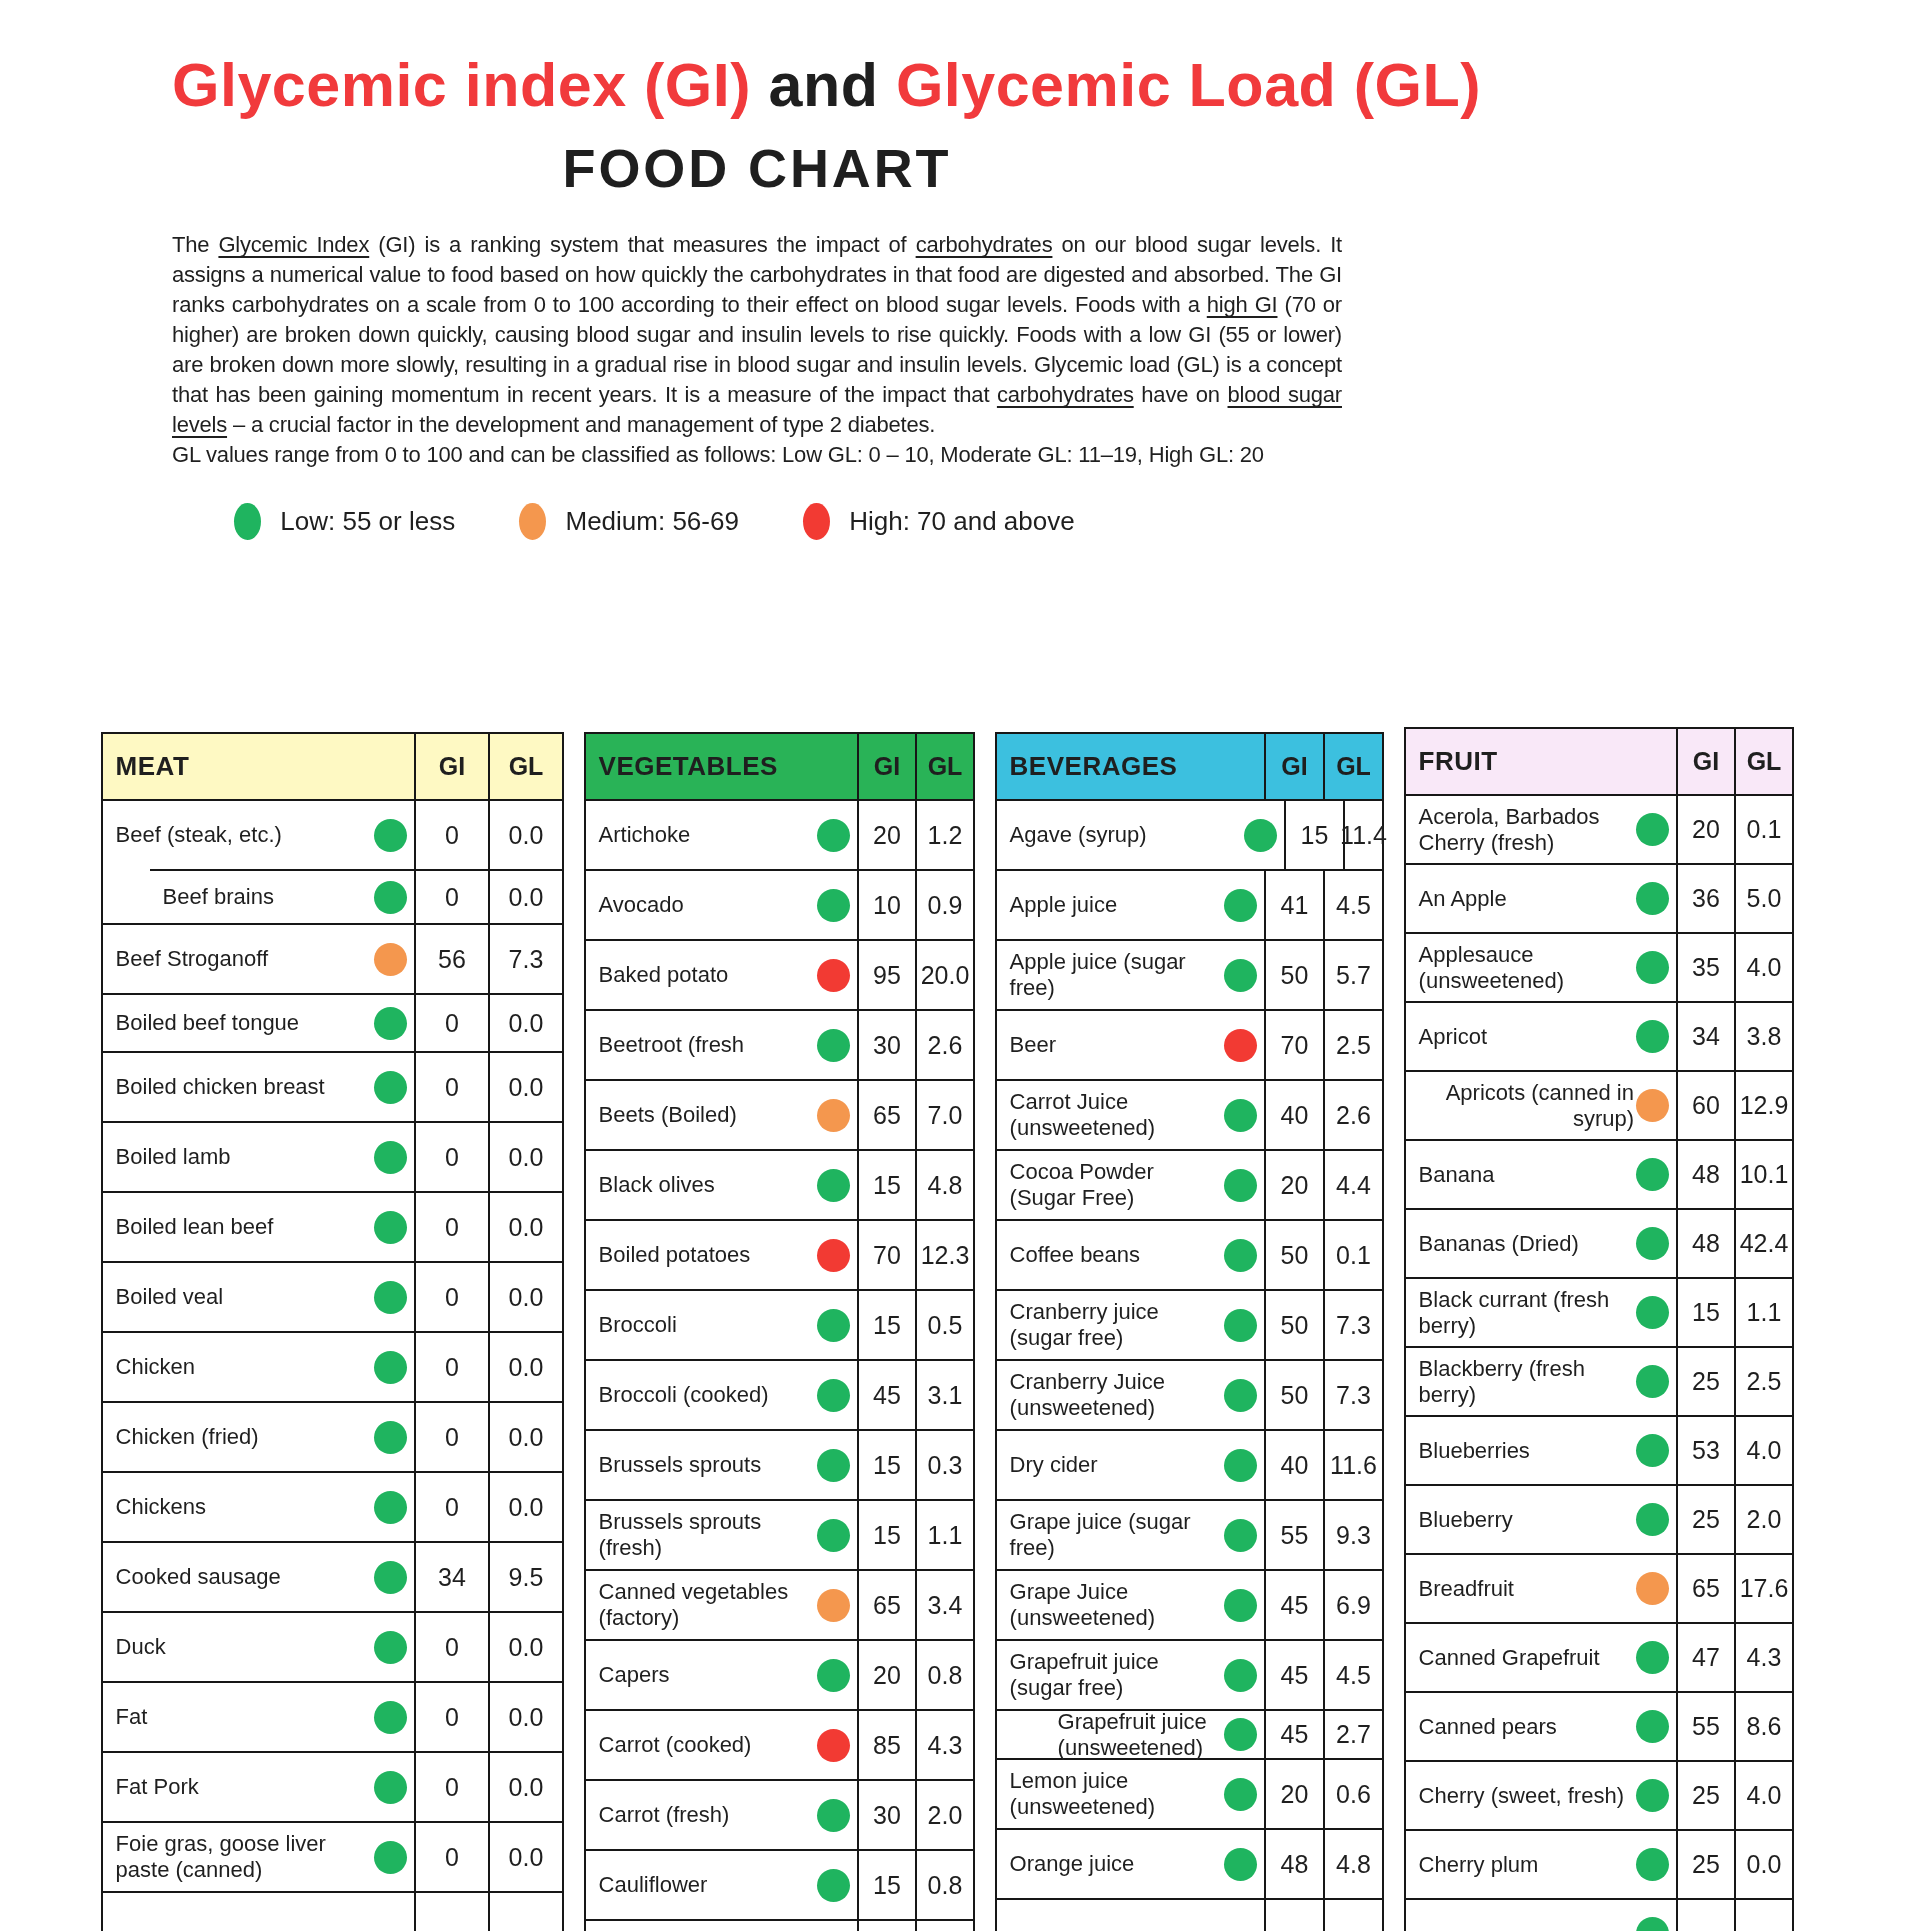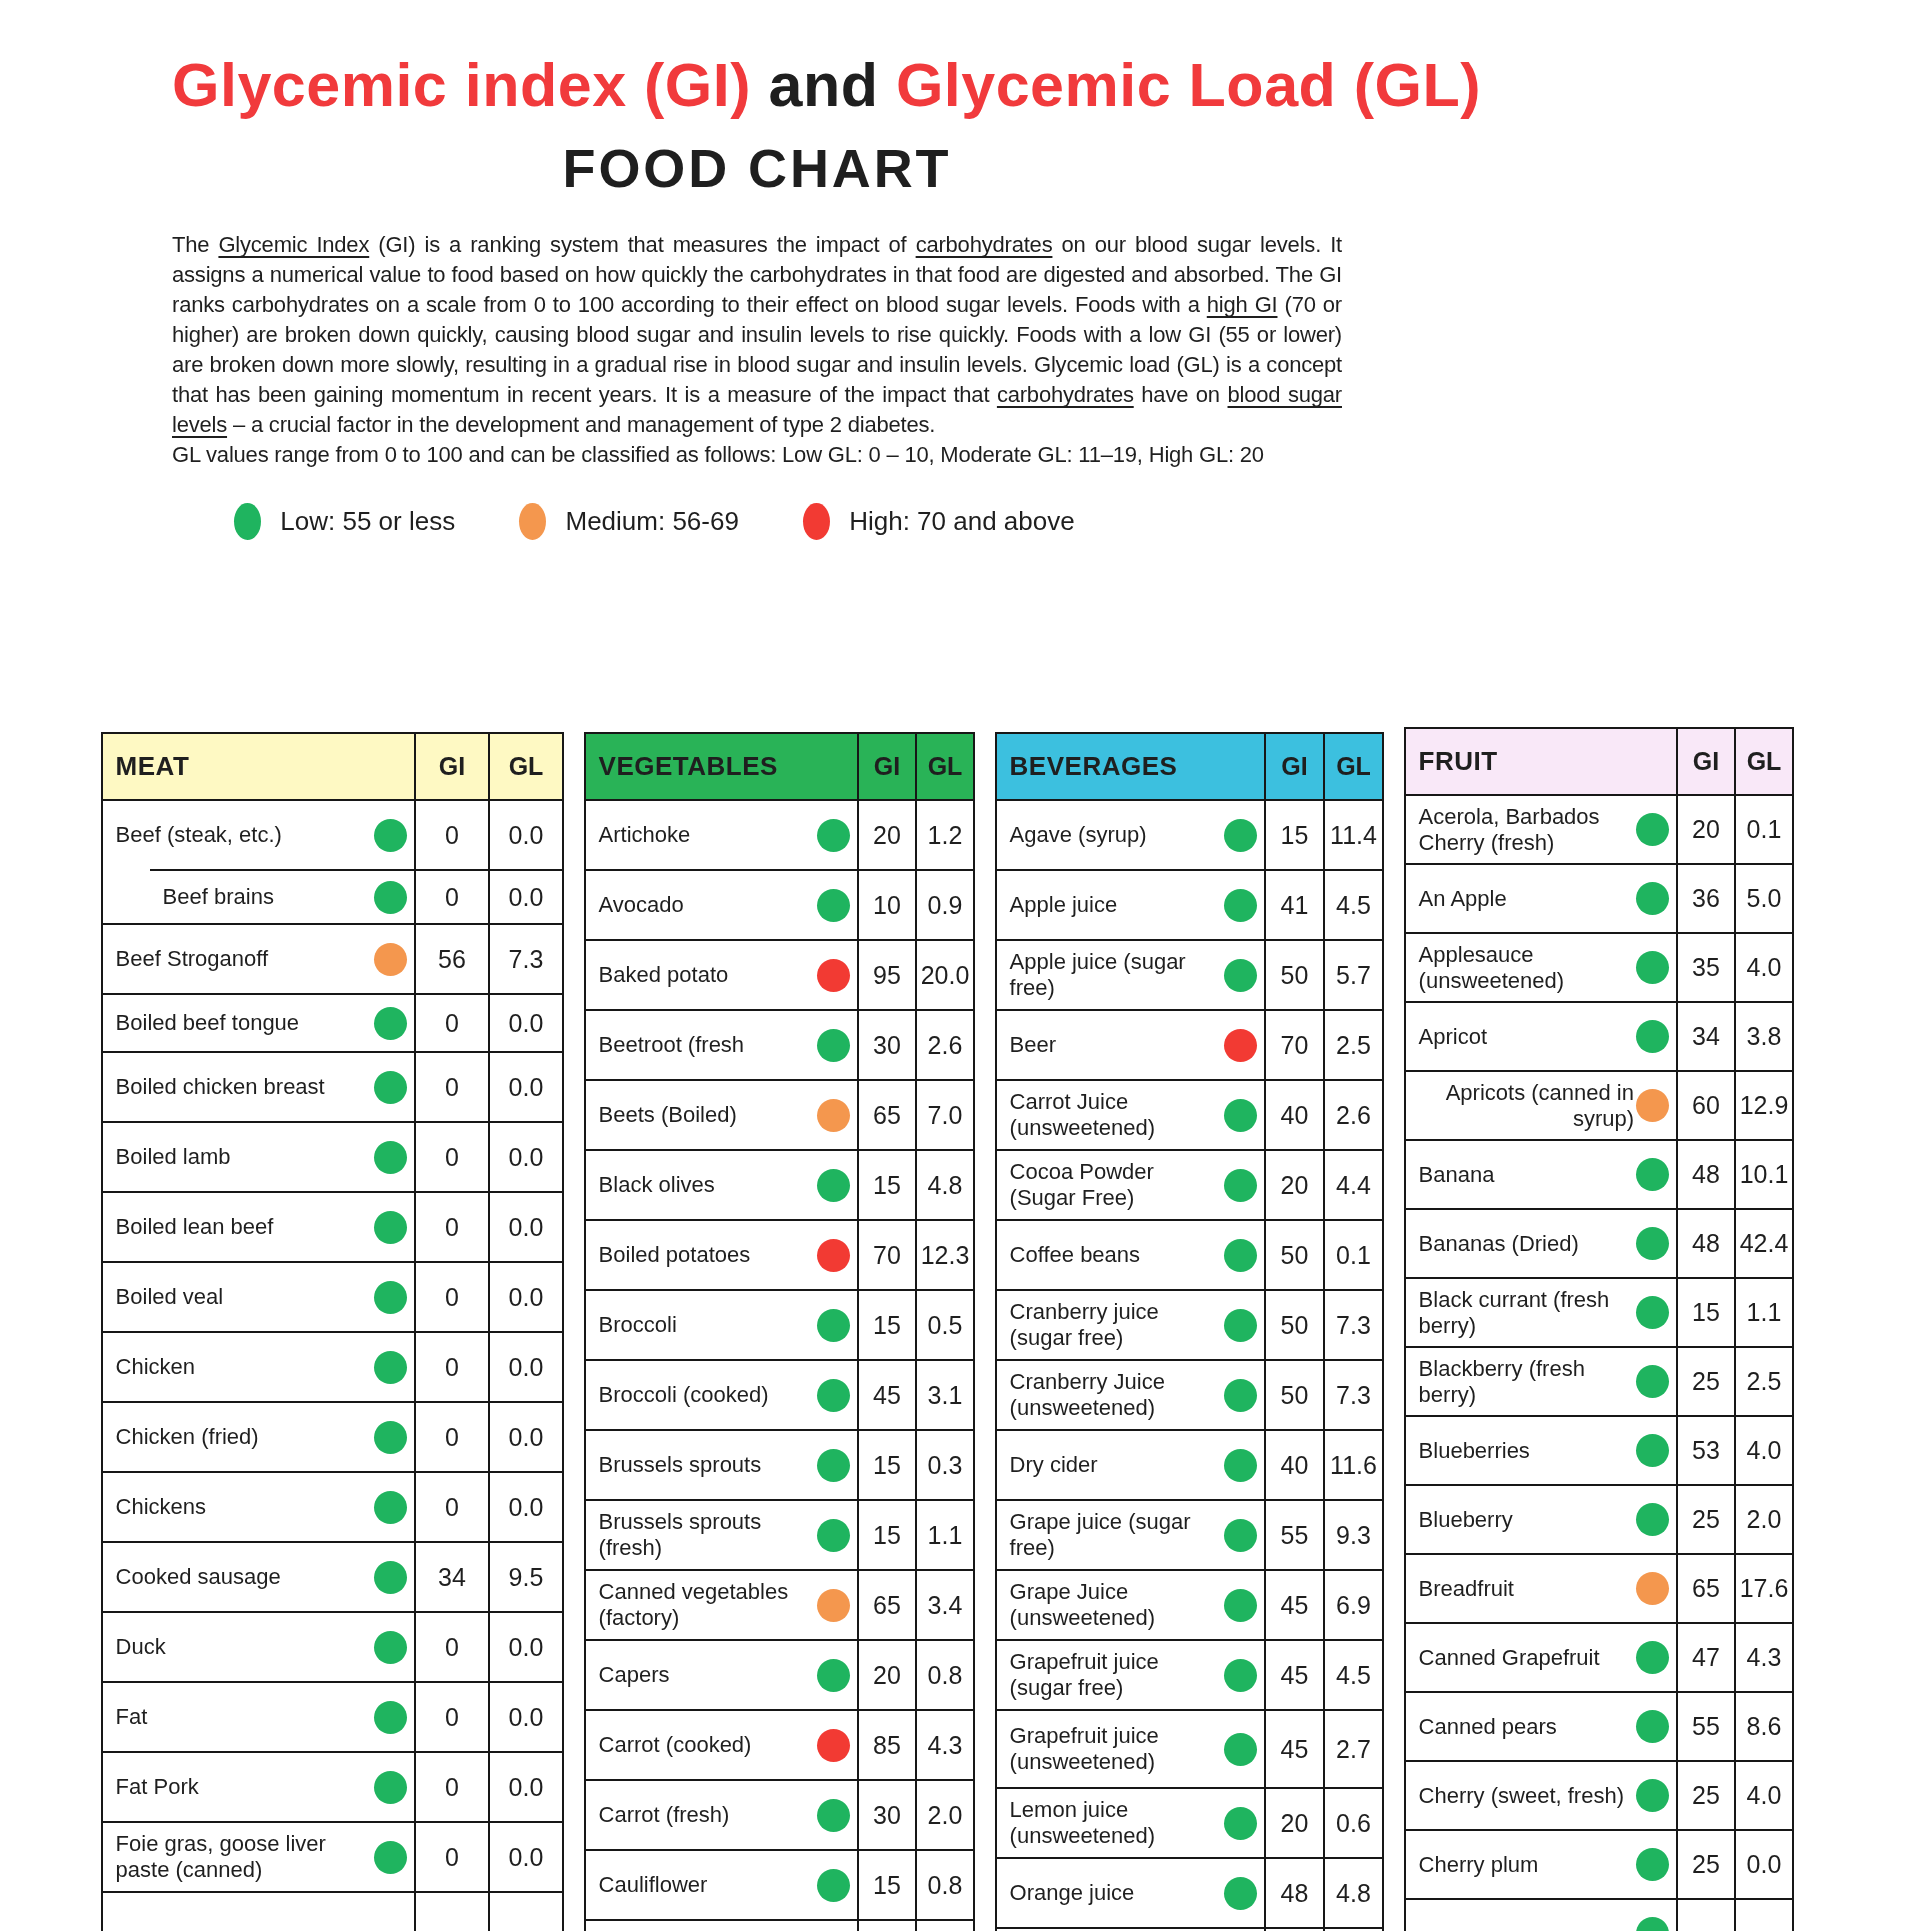--- a/index.html
+++ b/index.html
@@ -401,21 +401,21 @@
         <div class="name">BEVERAGES</div>
         <div class="num" style="width: 59px;">GI</div>
         <div class="num" style="width: 59px;">GL</div>
       </div>
       <div class="tr" style="height: 70px;">
         <div class="name">
           <span>Agave (syrup)</span>
           <span class="dot" style="background: rgb(31, 180, 95);"></span>
         </div>
         <div class="num" style="width: 59px;">15</div>
-        <div class="num" style="width: 59px;">11.4</div>
+        <div class="num" style="width: 39px;">11.4</div>
       </div>
       <div class="tr" style="height: 70px;">
         <div class="name">
           <span>Apple juice</span>
           <span class="dot" style="background: rgb(31, 180, 95);"></span>
         </div>
         <div class="num" style="width: 59px;">41</div>
         <div class="num" style="width: 59px;">4.5</div>
       </div>
       <div class="tr" style="height: 70px;">
@@ -499,21 +499,21 @@
         <div class="num" style="width: 59px;">6.9</div>
       </div>
       <div class="tr" style="height: 70px;">
         <div class="name">
           <span>Grapefruit juice (sugar free)</span>
           <span class="dot" style="background: rgb(31, 180, 95);"></span>
         </div>
         <div class="num" style="width: 59px;">45</div>
         <div class="num" style="width: 59px;">4.5</div>
       </div>
-      <div class="tr" style="height: 78px;">
+      <div class="tr" style="height: 49px; padding-left: 48px;">
         <div class="name">
           <span>Grapefruit juice (unsweetened)</span>
           <span class="dot" style="background: rgb(31, 180, 95);"></span>
         </div>
         <div class="num" style="width: 59px;">45</div>
         <div class="num" style="width: 59px;">2.7</div>
       </div>
       <div class="tr" style="height: 70px;">
         <div class="name">
           <span>Lemon juice (unsweetened)</span>

